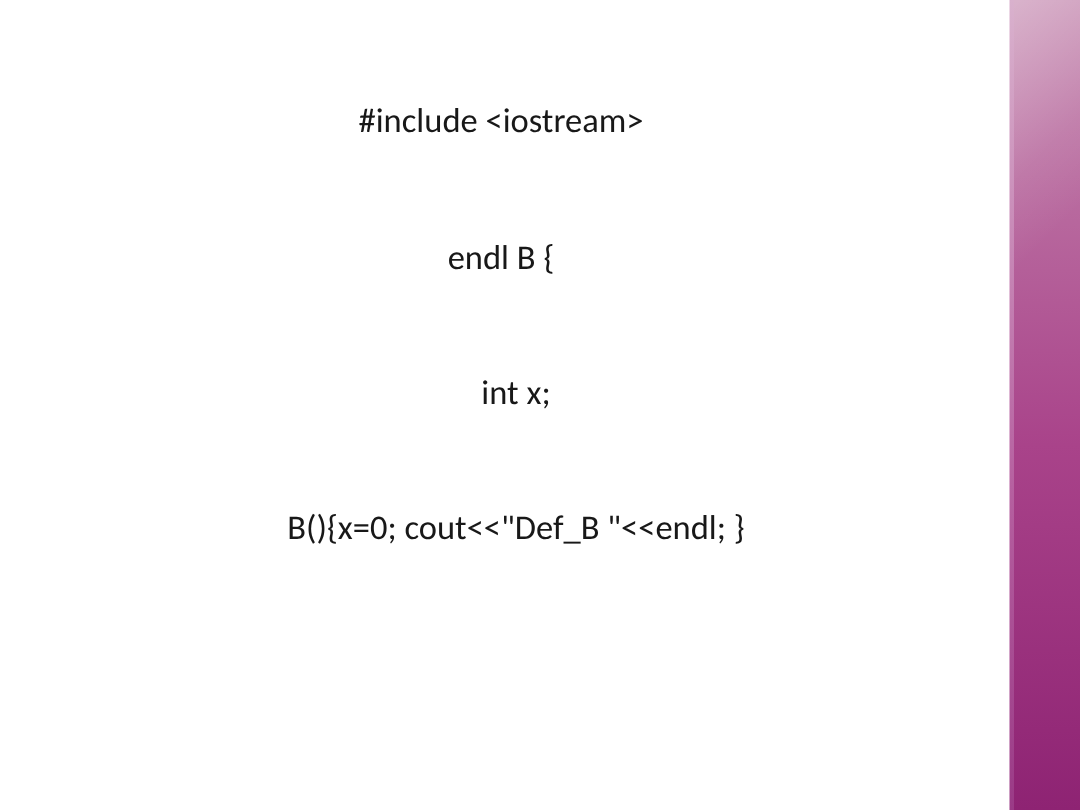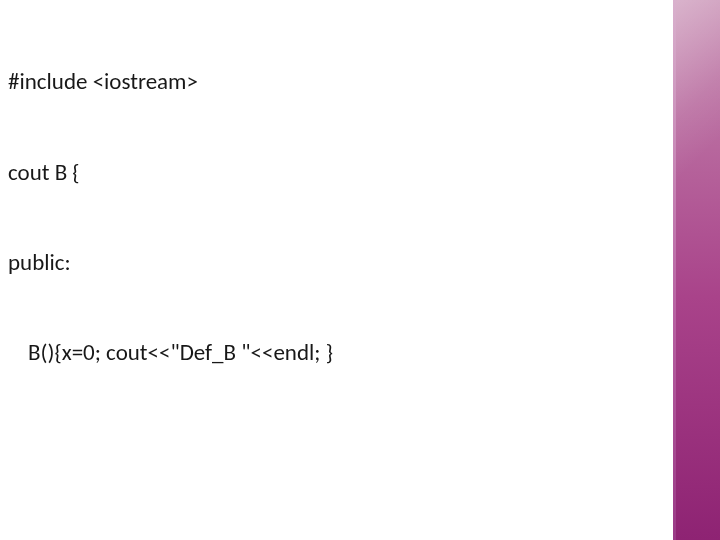--- a/index.html
+++ b/index.html
@@ -1,20 +1,21 @@
 <!DOCTYPE html>
 <html><head>
 <meta charset="utf-8">
 <style>
   html,body{margin:0;padding:0;width:720px;height:540px;overflow:hidden;}
   .slide{
     position:relative;
     width:720px;height:540px;
     background:#ffffff;
     font-family:"Trebuchet MS","Segoe UI",Calibri,Arial,sans-serif;
+    text-align:center;
   }
   .side-strip{
     position:absolute;
     right:0;top:0;
     width:44px;height:540px;
     background:linear-gradient(to bottom,#c58ab0 0%,#a9438a 55%,#8e2373 100%);
   }
   .side-strip::before{
     content:"";
     position:absolute;
@@ -37,22 +38,22 @@
   }
   .code-line{display:block;}
   .indent1{padding-left:20px;}
 </style>
 </head>
 <body>
 <div class="slide">
 
   <div class="code-area">
     <span class="code-line">#include &lt;iostream&gt;</span>
-    <span class="code-line">cout B {</span>
-    <span class="code-line">public:</span>
+    <span class="code-line">endl B {</span>
+    <span class="code-line indent1">int x;</span>
     <span class="code-line indent1">B(){x=0; cout&lt;&lt;"Def_B "&lt;&lt;endl; }</span>
     
     
     
     
     
   </div>
 
   <div class="side-strip"></div>
   <div class="side-gloss"></div>

